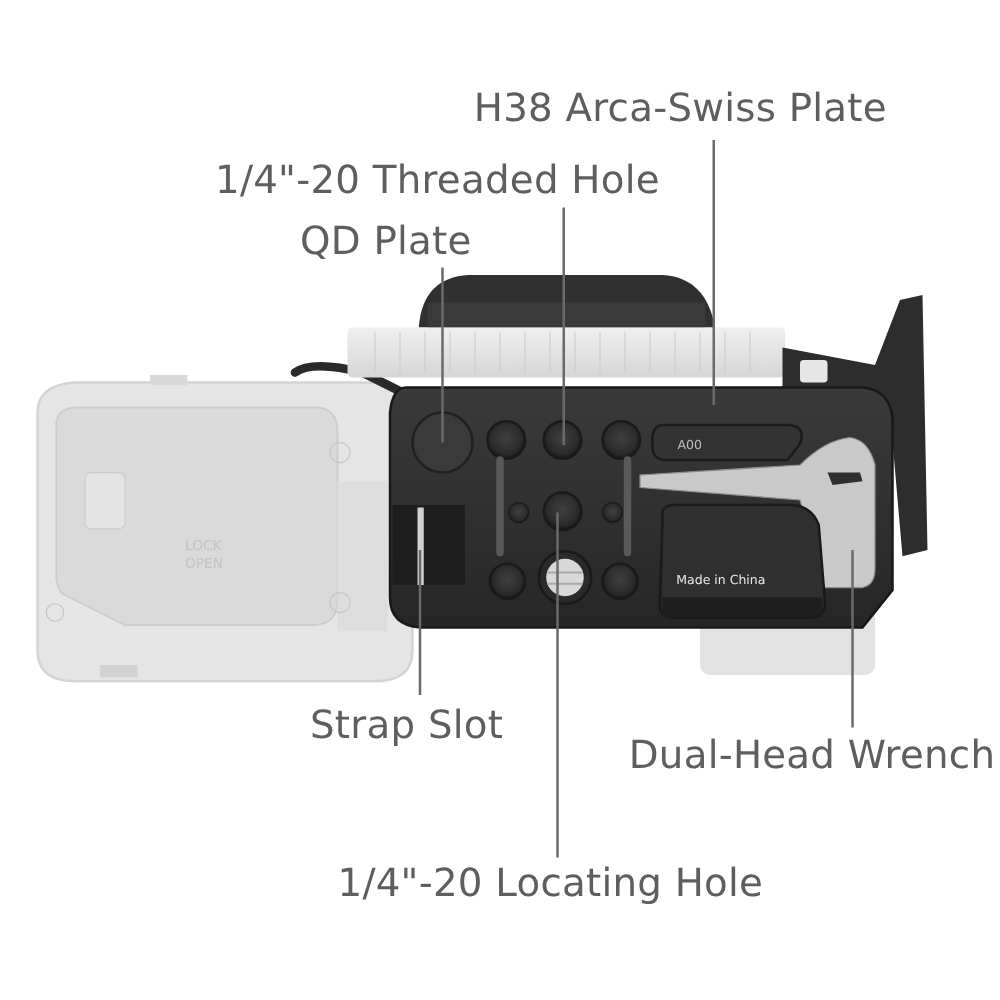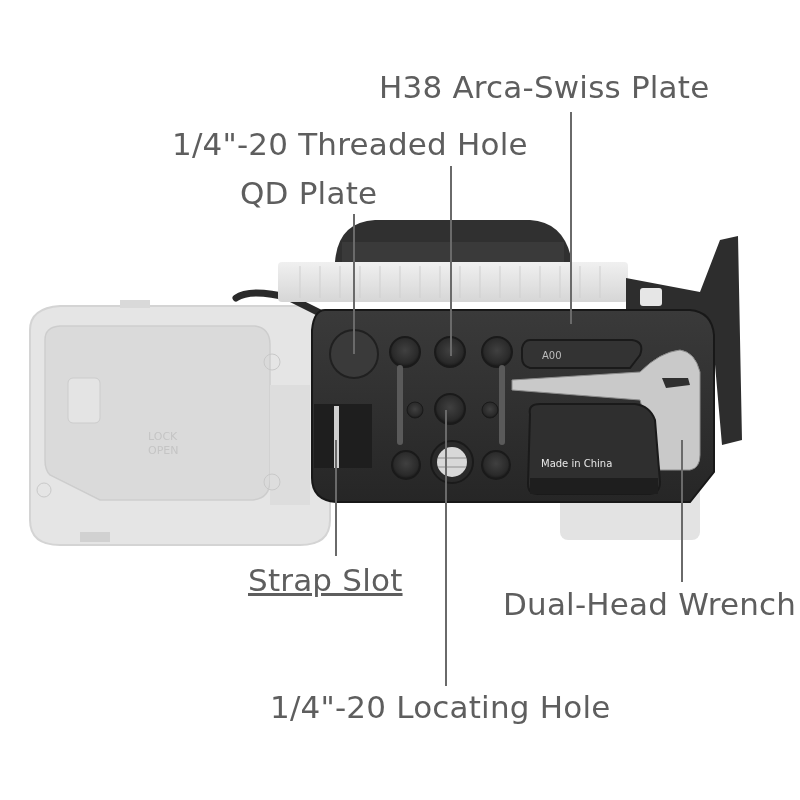--- a/index.html
+++ b/index.html
@@ -113,16 +113,16 @@
   <div class="leader" style="left:570px; top:112px; height:212px;"></div>
   <div class="leader" style="left:450px; top:166px; height:190px;"></div>
   <div class="leader" style="left:353px; top:214px; height:140px;"></div>
   <div class="leader" style="left:335px; top:440px; height:116px;"></div>
   <div class="leader" style="left:445px; top:410px; height:276px;"></div>
   <div class="leader" style="left:681px; top:440px; height:142px;"></div>
 
   <div class="label" style="left:379px; top:72px;">H38 Arca-Swiss Plate</div>
   <div class="label" style="left:172px; top:129px;">1/4"-20 Threaded Hole</div>
   <div class="label" style="left:240px; top:178px;">QD Plate</div>
-  <div class="label" style="left:248px; top:565px;text-decoration:underline;">Strap Slot</div>
+  <div class="label" style="left:248px; top:565px;">Strap Slot</div>
   <div class="label" style="left:503px; top:589px;">Dual-Head Wrench</div>
   <div class="label" style="left:270px; top:692px;">1/4"-20 Locating Hole</div>
 </div>
 
 </body></html>

